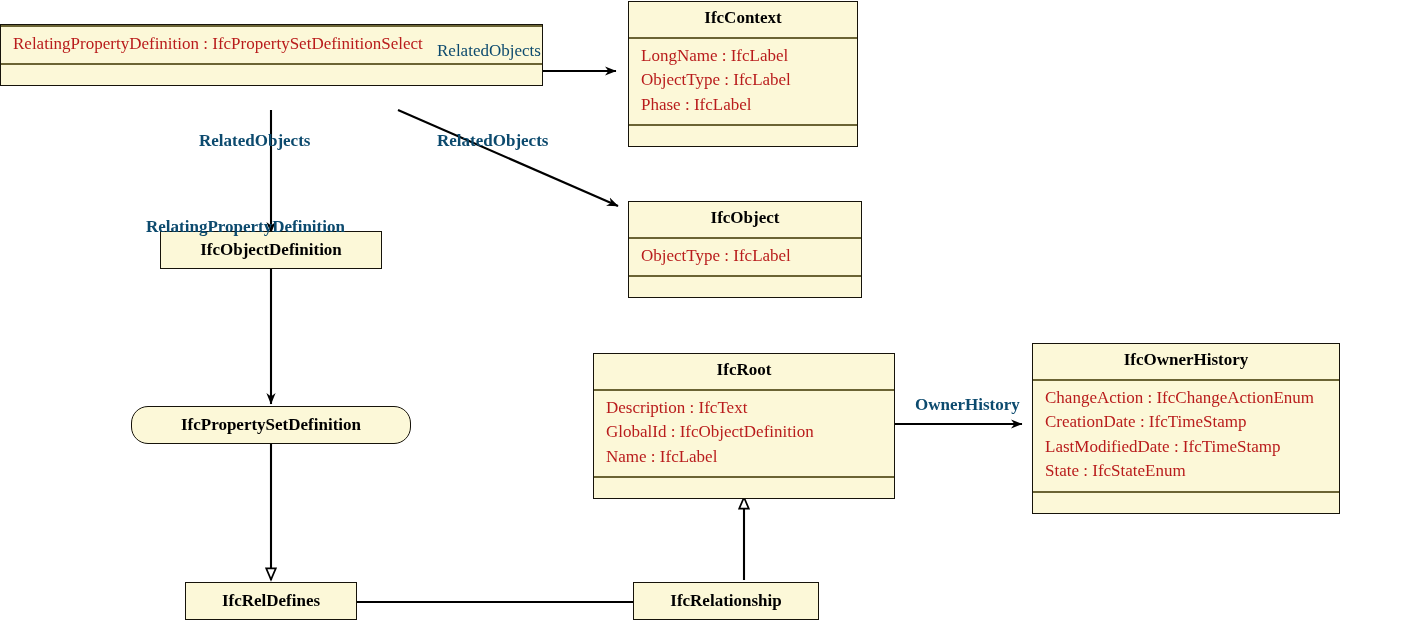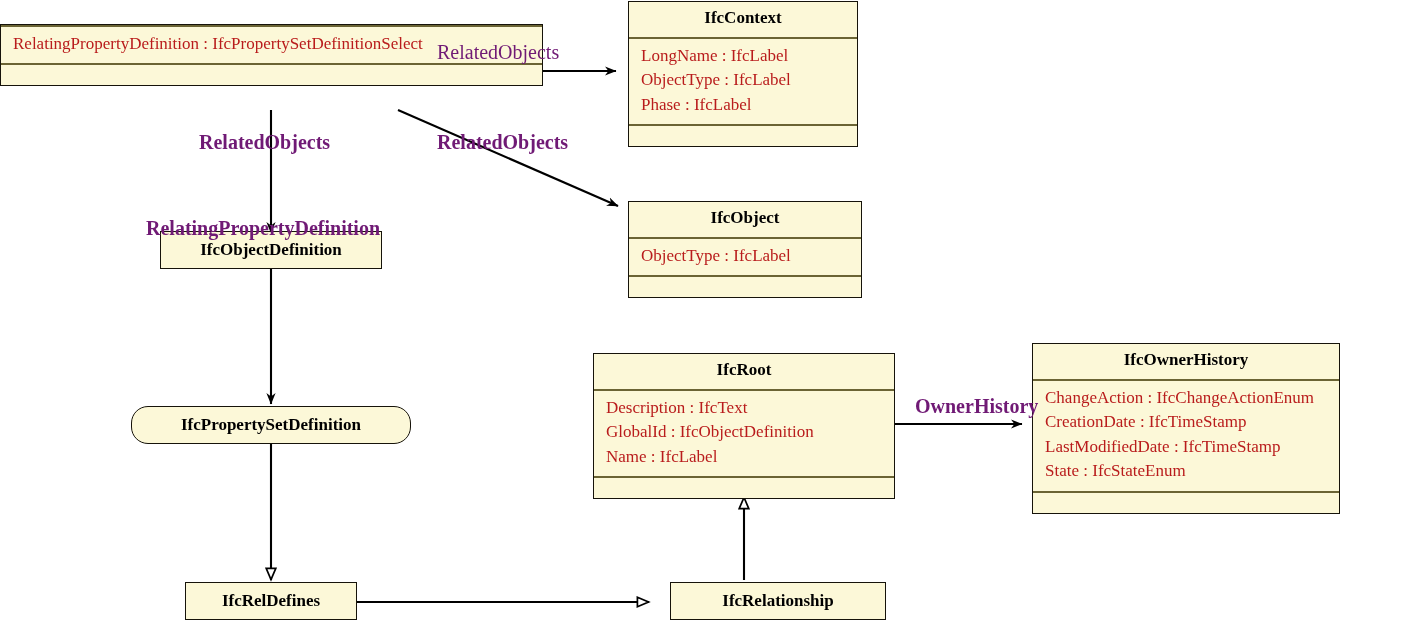--- a/index.html
+++ b/index.html
@@ -56,23 +56,23 @@
     height: 20px;
   }
   .uml-class.simple .uml-name {
     padding: 9px 14px 10px 14px;
   }
 
   
   .edge-label {
     position: absolute;
     font-family: "Liberation Serif", "DejaVu Serif", serif;
-    font-size: 20px;
+    font-size: 17px;
     font-weight: bold;
-    color: #701a75;
+    color: #0c4a6e;
     white-space: nowrap;
     background: transparent;
     z-index: 9;
   }
   .edge-label.light {
     font-weight: normal;
   }
 </style>
 </head>
 <body>
@@ -176,21 +176,21 @@
       <div class="uml-attr">LastModifiedDate : IfcTimeStamp</div>
       <div class="uml-attr">State : IfcStateEnum</div>
     </div>
     <div class="uml-ops"></div>
   </div>
 
   <div class="uml-class simple" style="left:185px; top:582px; width:172px;">
     <div class="uml-name">IfcRelDefines</div>
   </div>
 
-  <div class="uml-class simple" style="left:670px; top:582px; width:216px;">
+  <div class="uml-class simple" style="left:633px; top:582px; width:186px;">
     <div class="uml-name">IfcRelationship</div>
   </div>
 
   <div class="edge-label light" style="left:437px; top:41px;">RelatedObjects</div>
 
   <div class="edge-label" style="left:199px; top:131px;">RelatedObjects</div>
 
   <div class="edge-label" style="left:437px; top:131px;">RelatedObjects</div>
 
   <div class="edge-label" style="left:146px; top:217px;">RelatingPropertyDefinition</div>

